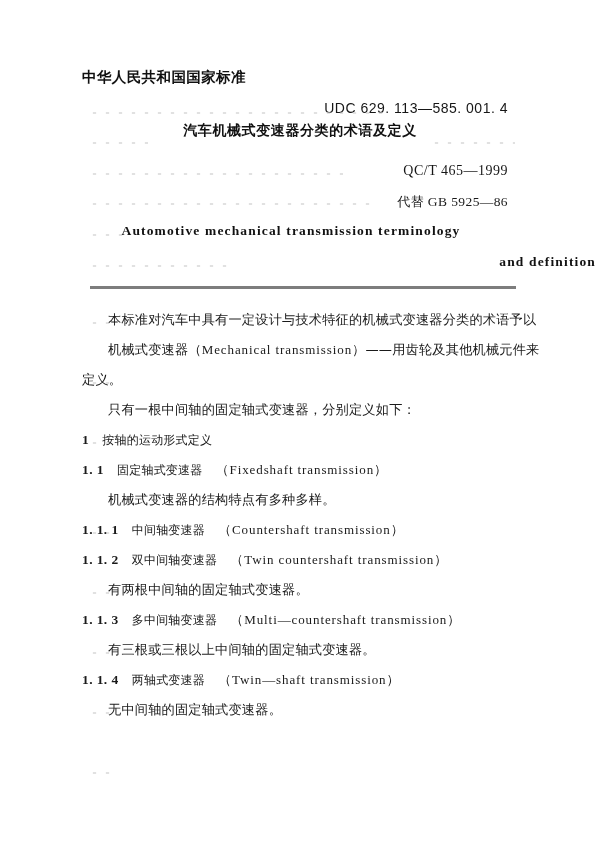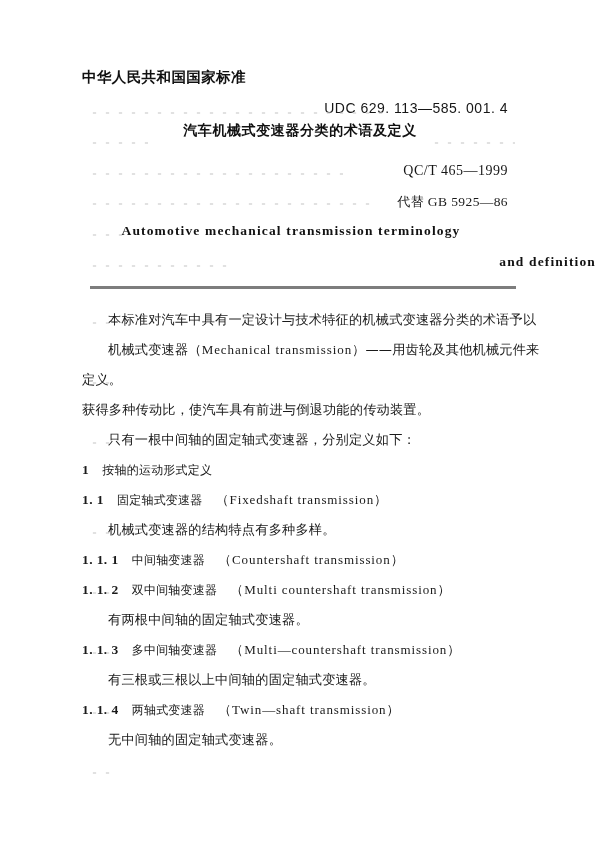--- a/index.html
+++ b/index.html
@@ -204,21 +204,20 @@
   <div class="rule"></div>
 
   <div class="body">
 
     <p class="p indent">本标准对汽车中具有一定设计与技术特征的机械式变速器分类的术语予以</p>
     <p class="p indent">
       <span>机械式变速器（</span><span class="en">Mechanical  transmission</span><span>）——用齿轮及其他机械元件来</span>
     </p>
 
     <p class="p">定义。</p>
-    <p class="p">获得多种传动比，使汽车具有前进与倒退功能的传动装置。</p>
 
     <p class="p indent">只有一根中间轴的固定轴式变速器，分别定义如下：</p>
 
     <p class="p">
       <span class="num">1</span>
       &nbsp;&nbsp;<span class="head">按轴的运动形式定义</span>
     </p>
 
     <p class="p">
       <span class="num">1. 1</span>
@@ -229,21 +228,21 @@
 
     <p class="p">
       <span class="num">1. 1. 1</span>
       &nbsp;&nbsp;<span class="head">中间轴变速器</span>
       &nbsp;&nbsp;<span class="en">（Countershaft  transmission）</span>
     </p>
 
     <p class="p">
       <span class="num">1. 1. 2</span>
       &nbsp;&nbsp;<span class="head">双中间轴变速器</span>
-      &nbsp;&nbsp;<span class="en">（Multi  countershaft  transmission）</span>
+      &nbsp;&nbsp;<span class="en">（Twin  countershaft  transmission）</span>
     </p>
     <p class="p indent">有两根中间轴的固定轴式变速器。</p>
 
     <p class="p">
       <span class="num">1. 1. 3</span>
       &nbsp;&nbsp;<span class="head">多中间轴变速器</span>
       &nbsp;&nbsp;<span class="en">（Multi—countershaft  transmission）</span>
     </p>
     <p class="p indent">有三根或三根以上中间轴的固定轴式变速器。</p>
 

